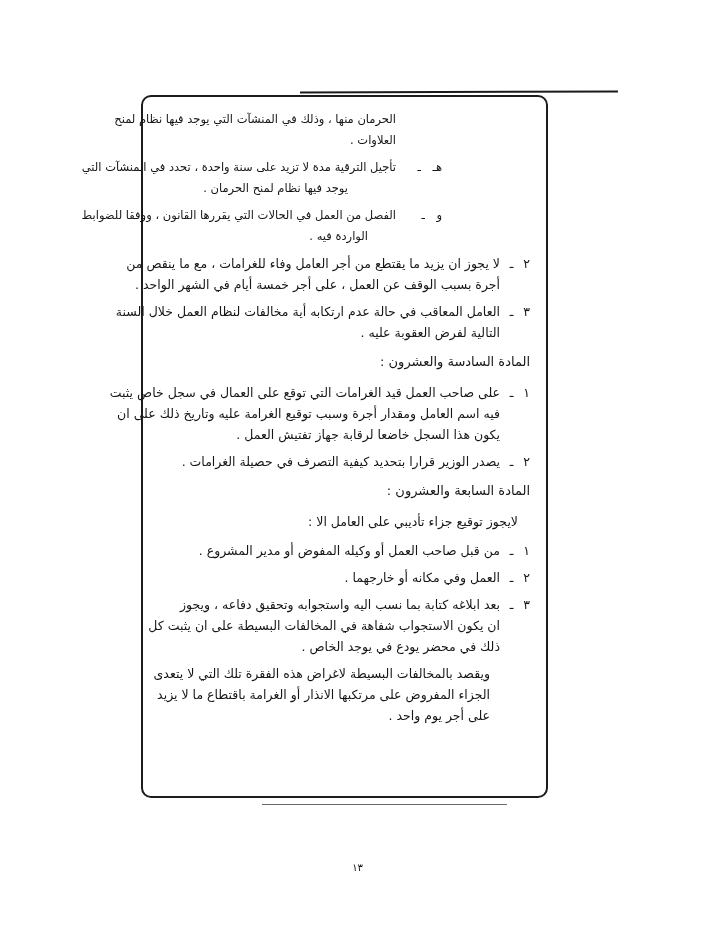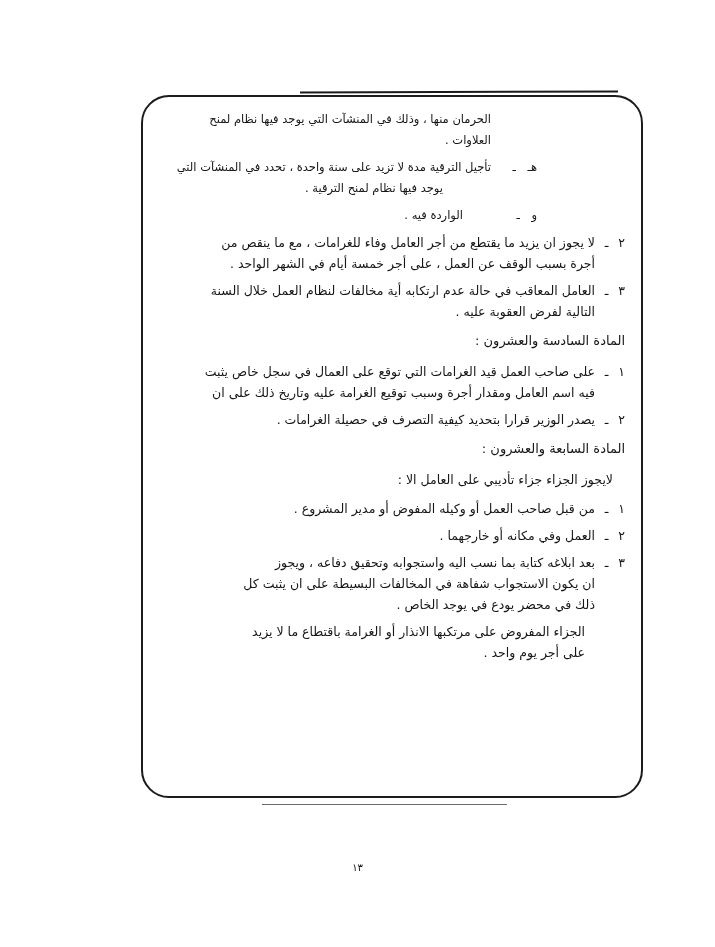--- a/index.html
+++ b/index.html
@@ -3,22 +3,22 @@
 <meta charset="utf-8">
 <style>
   html,body{margin:0;padding:0;}
   body{
     width:715px;height:947px;position:relative;
     background:#ffffff;color:#161616;
     font-family:"DejaVu Sans",sans-serif;
     overflow:hidden;
   }
   .frame{
-    position:absolute;left:141px;top:95px;width:502px;height:703px;
-    border:2px solid #1c1c1c;border-radius:28px;
+    position:absolute;left:141px;top:95px;width:407px;height:703px;
+    border:2px solid #1c1c1c;border-radius:10px;
     box-sizing:border-box;background:#ffffff;
   }
   .artifact{position:absolute;background:#1a1a1a;}
   .artifact.top{left:300px;top:91px;width:318px;height:2px;transform:rotate(-0.15deg);}
   .artifact.bottom{left:262px;top:804px;width:245px;height:1px;opacity:.65;}
   .content{
     position:absolute;inset:0;box-sizing:border-box;
     padding:12px 16px 0 18px;
     direction:rtl;text-align:right;
     font-size:12.5px;line-height:21px;
@@ -57,27 +57,28 @@
 
     <div class="block para-sub">
       <div class="line">الحرمان منها ، وذلك في المنشآت التي يوجد فيها نظام لمنح</div>
       <div class="line shift-left">العلاوات .</div>
     </div>
 
     <div class="item sub">
       <span class="marker">هـ ـ</span>
       <div class="itext">
         <div class="line">تأجيل الترقية مدة لا تزيد على سنة واحدة ، تحدد في المنشآت التي</div>
-        <div class="line off-r-48">يوجد فيها نظام لمنح الترقية .</div>
+        <div class="line off-r-48">يوجد فيها نظام لمنح الحرمان .</div>
       </div>
     </div>
 
     <div class="item sub">
       <span class="marker">و ـ</span>
       <div class="itext">
+        <div class="line">الفصل من العمل في الحالات التي يقررها القانون ، ووفقا للضوابط</div>
         <div class="line off-r-28">الواردة فيه .</div>
       </div>
     </div>
 
     <div class="item">
       <span class="marker">٢ ـ</span>
       <div class="itext">
         <div class="line">لا يجوز ان يزيد ما يقتطع من أجر العامل وفاء للغرامات ، مع ما ينقص من</div>
         <div class="line">أجرة بسبب الوقف عن العمل ، على أجر خمسة أيام في الشهر الواحد .</div>
       </div>
@@ -91,33 +92,34 @@
       </div>
     </div>
 
     <div class="heading">المادة السادسة والعشرون :</div>
 
     <div class="item">
       <span class="marker">١ ـ</span>
       <div class="itext">
         <div class="line">على صاحب العمل قيد الغرامات التي توقع على العمال في سجل خاص يثبت</div>
         <div class="line">فيه اسم العامل ومقدار أجرة وسبب توقيع الغرامة عليه وتاريخ ذلك على ان</div>
+        <div class="line">يكون هذا السجل خاضعا لرقابة جهاز تفتيش العمل .</div>
       </div>
     </div>
 
     <div class="item" style="margin-bottom:8px;">
       <span class="marker">٢ ـ</span>
       <div class="itext">
         <div class="line">يصدر الوزير قرارا بتحديد كيفية التصرف في حصيلة الغرامات .</div>
       </div>
     </div>
 
     <div class="heading">المادة السابعة والعشرون :</div>
 
-    <div class="intro">لايجوز الجزاء جزاء تأديبي على العامل الا :</div>
+    <div class="intro">لايجوز توقيع جزاء تأديبي على العامل الا :</div>
 
     <div class="item">
       <span class="marker">١ ـ</span>
       <div class="itext">
         <div class="line">من قبل صاحب العمل أو وكيله المفوض أو مدير المشروع .</div>
       </div>
     </div>
 
     <div class="item">
       <span class="marker">٢ ـ</span>
@@ -129,20 +131,21 @@
     <div class="item">
       <span class="marker">٣ ـ</span>
       <div class="itext">
         <div class="line">بعد ابلاغه كتابة بما نسب اليه واستجوابه وتحقيق دفاعه ، ويجوز</div>
         <div class="line">ان يكون الاستجواب شفاهة في المخالفات البسيطة على ان يثبت كل</div>
         <div class="line">ذلك في محضر يودع في يوجد الخاص .</div>
       </div>
     </div>
 
     <div class="block para-item">
+      <div class="line">ويقصد بالمخالفات البسيطة لاغراض هذه الفقرة تلك التي لا يتعدى</div>
       <div class="line">الجزاء المفروض على مرتكبها الانذار أو الغرامة باقتطاع ما لا يزيد</div>
       <div class="line">على أجر يوم واحد .</div>
     </div>
 
   </div>
 </div>
 
 <div class="pagenum">١٣</div>
 
 </body></html>

